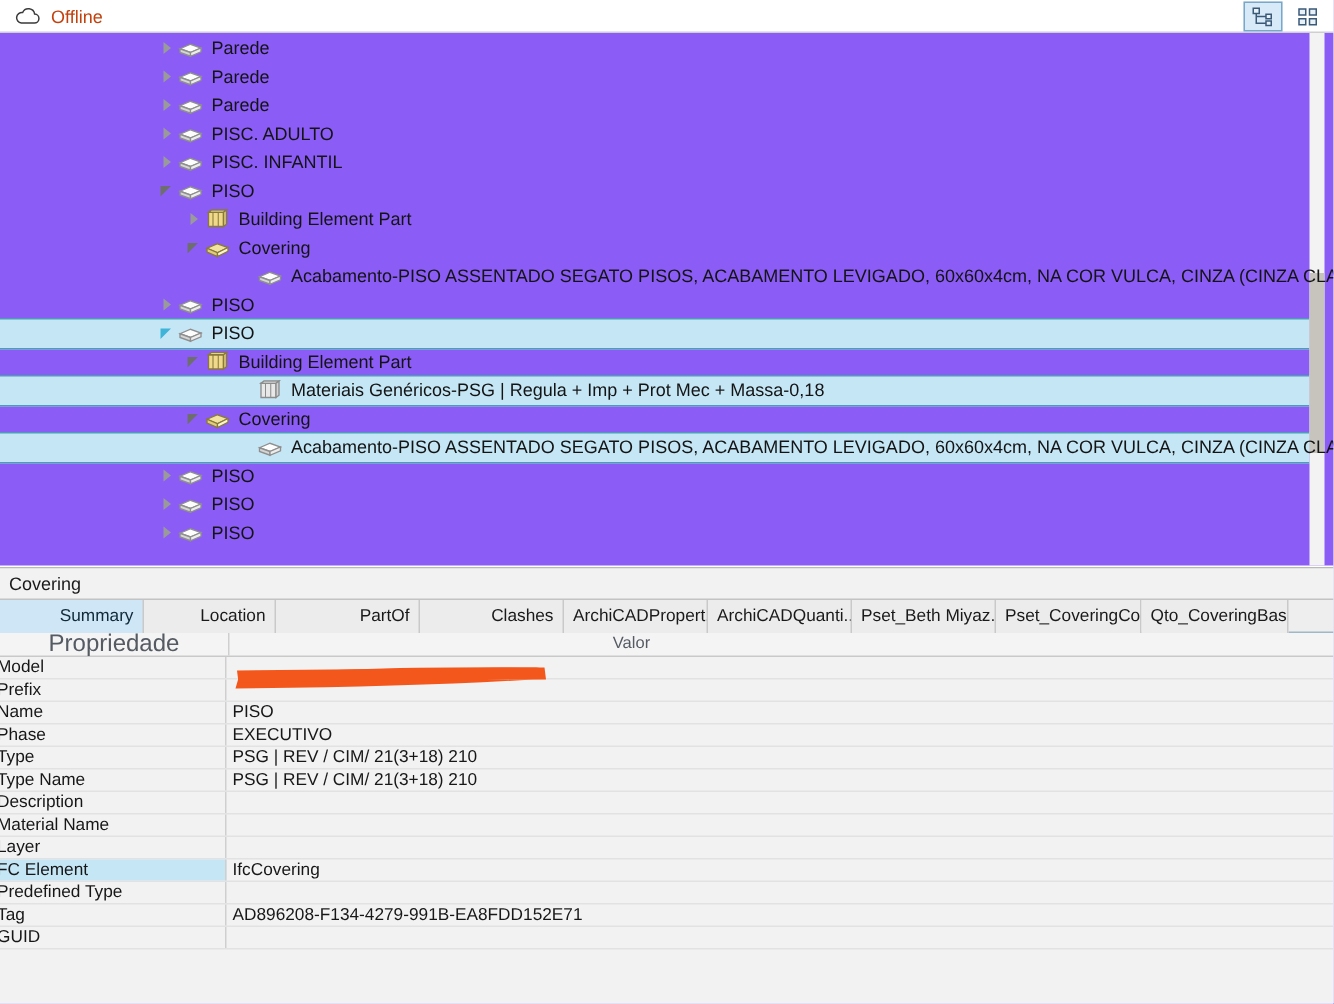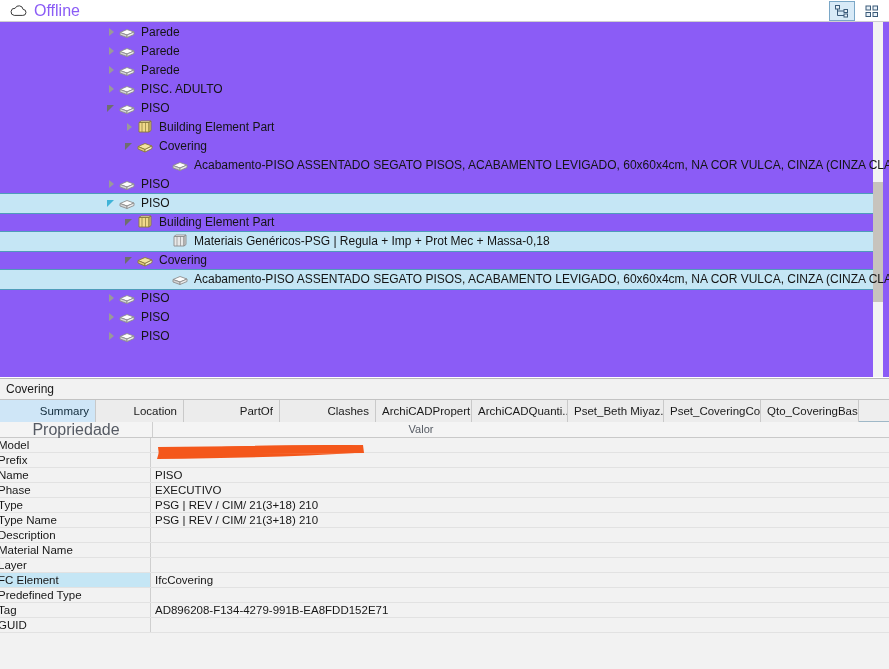--- a/index.html
+++ b/index.html
@@ -20,21 +20,21 @@
     position: absolute; top: 0; left: 0;
     width: 889px; height: 22px;
     background: #ffffff;
     border-bottom: 1px solid #cfcfcf;
   }
   .topbar-left {
     position: absolute; left: 10px; top: 0; height: 22px;
     display: flex; align-items: center; gap: 7px;
   }
   .cloud-icon { width: 17px; height: 12px; display: block; }
-  .offline-label { font-size: 16px; color: #8b5cf6; line-height: 12px; }
+  .offline-label { font-size: 12px; color: #c2410c; line-height: 12px; }
 
   .topbar-right {
     position: absolute; right: 4px; top: 1px;
     display: flex; align-items: center; gap: 4px;
   }
   .tb-btn {
     width: 26px; height: 20px;
     display: flex; align-items: center; justify-content: center;
   }
   .tb-btn.active {
@@ -280,20 +280,30 @@
         <span class="twist closed"></span>
         <svg viewBox="0 0 18 14" class="ticon">
           <path d="M2 7.5 L9 4.5 L16 7 L9 10 Z" fill="#fdfdfd" stroke="#8f8f8f" stroke-width="0.9"></path>
           <path d="M2 7.5 L2 10 L9 12.5 L9 10 Z" fill="#d5d5d5" stroke="#8f8f8f" stroke-width="0.9"></path>
           <path d="M9 10 L9 12.5 L16 9.5 L16 7 Z" fill="#ececec" stroke="#8f8f8f" stroke-width="0.9"></path>
         </svg>
         <span class="tlabel">PISC. ADULTO</span>
       </div>
       <div class="trow">
         <span style="display: inline-block; flex: 0 0 105px; height: 1px;"></span>
+        <span class="twist closed"></span>
+        <svg viewBox="0 0 18 14" class="ticon">
+          <path d="M2 7.5 L9 4.5 L16 7 L9 10 Z" fill="#fdfdfd" stroke="#8f8f8f" stroke-width="0.9"></path>
+          <path d="M2 7.5 L2 10 L9 12.5 L9 10 Z" fill="#d5d5d5" stroke="#8f8f8f" stroke-width="0.9"></path>
+          <path d="M9 10 L9 12.5 L16 9.5 L16 7 Z" fill="#ececec" stroke="#8f8f8f" stroke-width="0.9"></path>
+        </svg>
+        <span class="tlabel">PISC. INFANTIL</span>
+      </div>
+      <div class="trow">
+        <span style="display: inline-block; flex: 0 0 105px; height: 1px;"></span>
         <span class="twist open"></span>
         <svg viewBox="0 0 18 14" class="ticon">
           <path d="M2 7.5 L9 4.5 L16 7 L9 10 Z" fill="#fdfdfd" stroke="#8f8f8f" stroke-width="0.9"></path>
           <path d="M2 7.5 L2 10 L9 12.5 L9 10 Z" fill="#d5d5d5" stroke="#8f8f8f" stroke-width="0.9"></path>
           <path d="M9 10 L9 12.5 L16 9.5 L16 7 Z" fill="#ececec" stroke="#8f8f8f" stroke-width="0.9"></path>
         </svg>
         <span class="tlabel">PISO</span>
       </div>
       <div class="trow">
         <span style="display: inline-block; flex: 0 0 123px; height: 1px;"></span>

